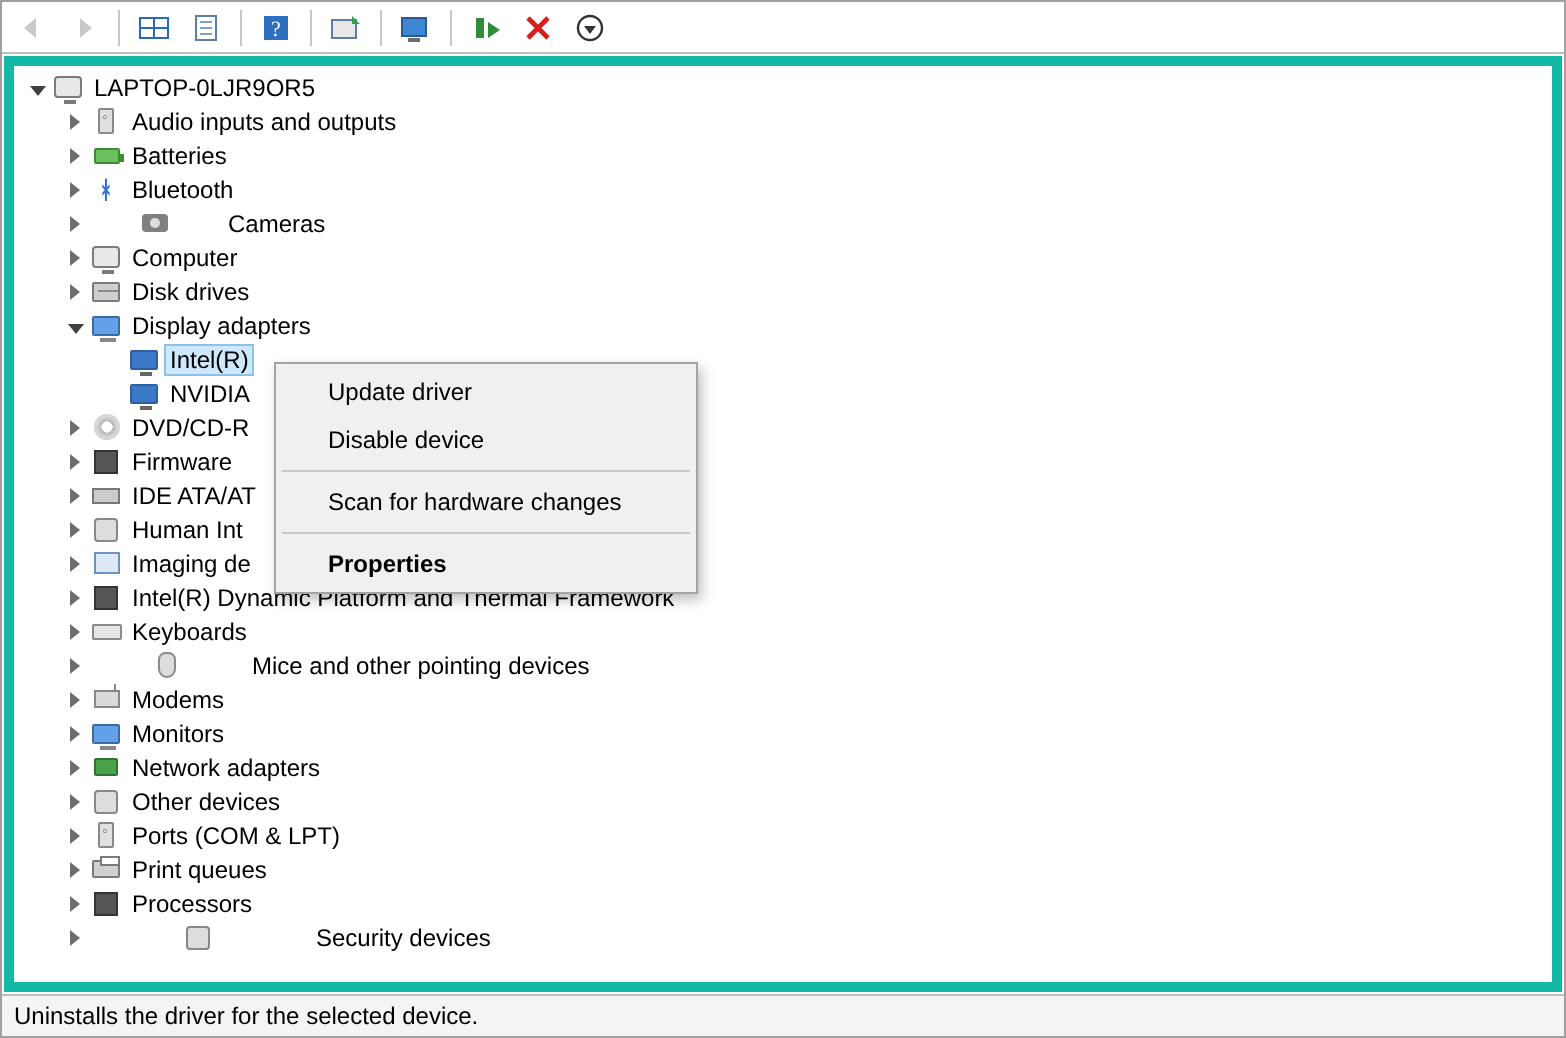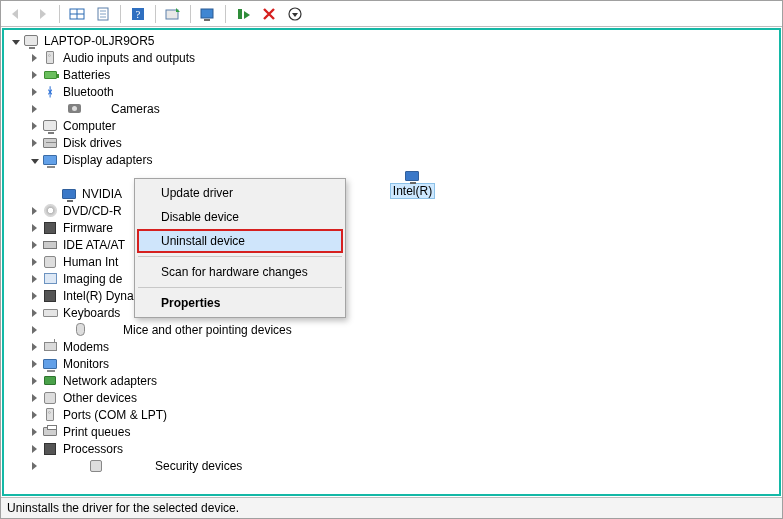--- a/index.html
+++ b/index.html
@@ -44,21 +44,21 @@
   .tb-btn.disabled { opacity: 0.45; }
   .tb-btn svg { display: block; }
 
   
   .tree-wrap {
     position: absolute;
     top: 27px;
     bottom: 22px;
     left: 1px;
     right: 1px;
-    border: 2px solid #14b8a6;
+    border: 5px solid #14b8a6;
     overflow: hidden;
     padding-left: 44px;
   }
   .tree-scroll {
     position: absolute;
     inset: 0;
     overflow-y: auto;
     overflow-x: hidden;
     padding: 2px 0;
   }
@@ -294,21 +294,21 @@
       </div>
       <div class="node" style="padding-left: 23px;">
         <span class="toggle">
           <span class="chev-d"></span>
         </span>
         <span class="icon">
           <span class="ic-mon"></span>
         </span>
         <span class="label">Display adapters</span>
       </div>
-      <div class="node selected" style="padding-left: 42px; flex-direction: column;">
+      <div class="node selected" style="padding-left: 42px;">
         <span class="toggle"></span>
         <span class="icon">
           <span class="ic-disp"></span>
         </span>
         <span class="label">Intel(R)</span>
       </div>
       <div class="node" style="padding-left: 42px;">
         <span class="toggle"></span>
         <span class="icon">
           <span class="ic-disp"></span>
@@ -457,21 +457,20 @@
         <span class="icon">
           <span class="ic-other"></span>
         </span>
         <span class="label">Security devices</span>
       </div>
     </div>
 
   <div class="ctxmenu" id="ctx" style="left:130px; top:148px;">
       <div class="mi">Update driver</div>
       <div class="mi">Disable device</div>
-      <div class="mi hl">Uninstall device</div>
       <div class="msep"></div>
       <div class="mi">Scan for hardware changes</div>
       <div class="msep"></div>
       <div class="mi bold">Properties</div>
     </div>
 </div>
 
 <div class="statusbar">
   <span>Uninstalls the driver for the selected device.</span>
 </div>

